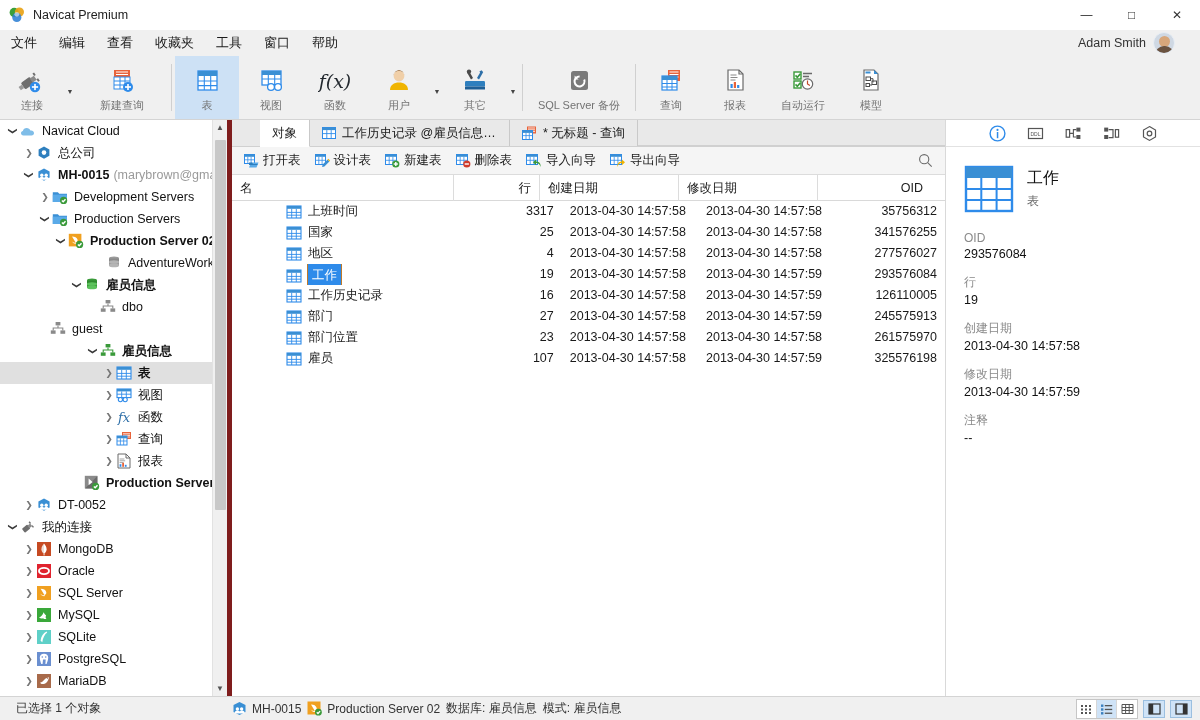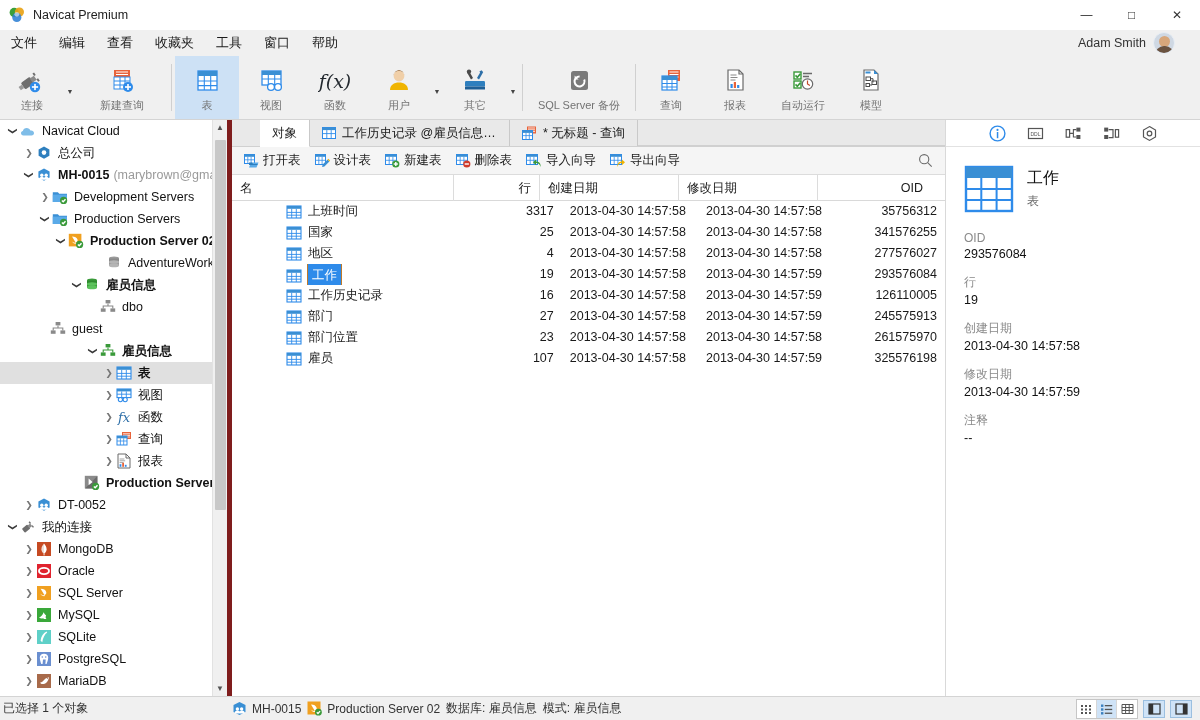--- a/index.html
+++ b/index.html
@@ -104,21 +104,21 @@
   .infohead .htxt .hname { font-size: 16px; color: #111; }
   .infohead .htxt .hkind { font-size: 12px; color: #6a6a6a; margin-top: 4px; }
   .ifields { padding: 18px 0 0 18px; }
   .ifield { margin-bottom: 13px; }
   .ifield .k { font-size: 12px; color: #8a8a8a; margin-bottom: 2px; }
   .ifield .v { font-size: 12.5px; color: #111; }
 
   
   .status { height: 24px; background: #f0f0f0; border-top: 1px solid #d4d4d4; display: flex;
             align-items: center; flex: none; font-size: 12px; color: #333; }
-  .status .sl { padding-left: 3px; width: 232px; }
+  .status .sl { padding-left: 16px; width: 232px; }
   .status .sc { display: flex; align-items: center; gap: 6px; }
   .status .sc .chunk { display: flex; align-items: center; gap: 5px; }
   .viewmodes { margin-left: auto; display: flex; align-items: center; gap: 5px; padding-right: 8px; }
   .vmgroup { display: flex; border: 1px solid #c6c6c6; background: #fff; }
   .vm { width: 20px; height: 18px; display: flex; align-items: center; justify-content: center;
         border-right: 1px solid #d6d6d6; }
   .vm.last { border-right: none; }
   .vm.on { background: #cfe3f7; }
   .vmsolo { width: 22px; height: 18px; display: flex; align-items: center; justify-content: center;
             border: 1px solid #9bbfe0; background: #cfe3f7; }

